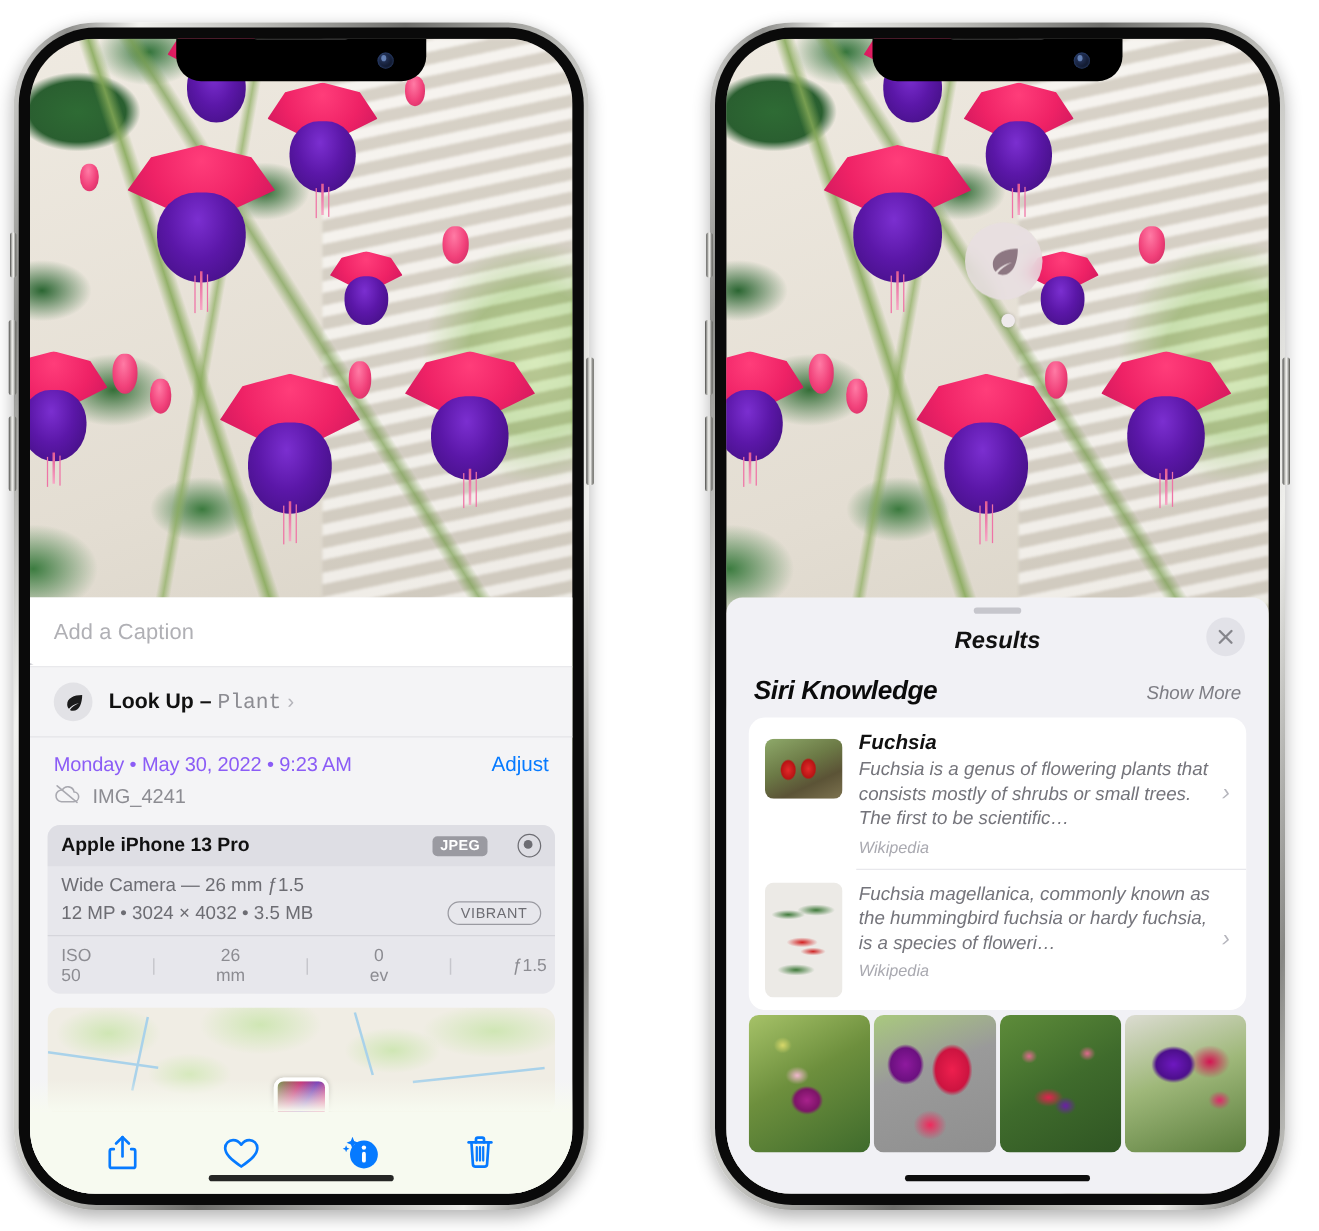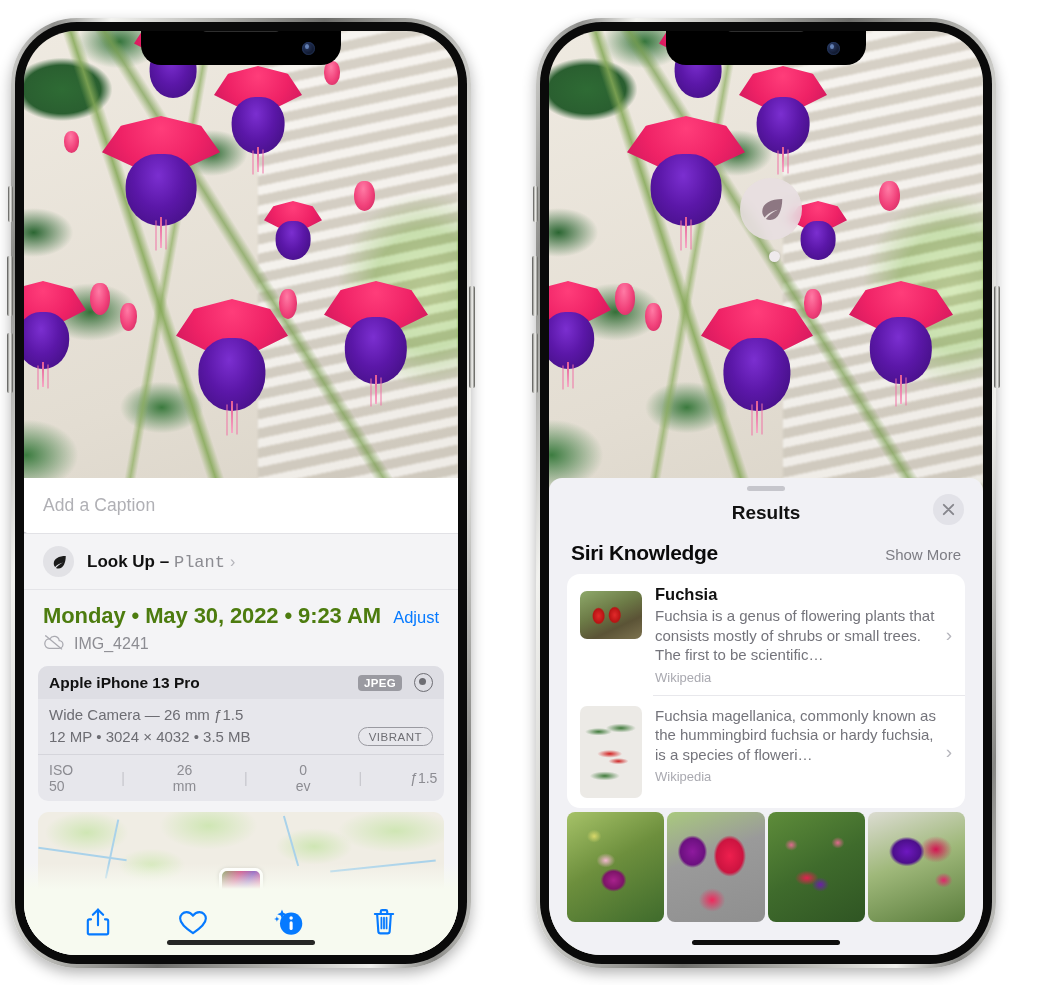--- a/index.html
+++ b/index.html
@@ -7,21 +7,21 @@
     width: 1055px; height: 985px;
     background: #ffffff;
     font-family: "Liberation Sans", sans-serif;
     overflow: hidden;
   }
   .stage { position: relative; width: 1055px; height: 841px; }
 
   
   .phone { position: absolute; top: 18px; width: 460px; height: 950px; }
   .phone.left  { left: 11px; }
-  .phone.right { left: 536px; }
+  .phone.right { left: 568px; font-style: italic; }
 
   .band {
     position: absolute; inset: 0;
     border-radius: 66px;
     background: linear-gradient(100deg,#d9d9d6 0%,#8e8e8b 7%,#f2f2ef 16%,#b9b9b5 32%,
                  #6e6e6b 50%,#b2b2ae 68%,#efefec 84%,#878784 94%,#cfcfcb 100%);
     box-shadow: 0 5px 14px rgba(0,0,0,.30);
   }
   .bezel {
     position: absolute; left: 4px; top: 4px; right: 4px; bottom: 4px;
@@ -149,35 +149,35 @@
     position:absolute; left:-9px; top:-9px; color:#c9c9cf; font-size:15px; line-height:1;
   }
   .spark::after { content:"✦"; position:absolute; left:-5px; top:9px; font-size:8px; }
   .lookup-txt { font-size: 17px; color:#111; }
   .lookup-txt b { font-weight: 700; }
   .lookup-txt .sub { color:#8c8c92; font-weight:400;font-family:Liberation Mono, monospace; }
   .chev { color:#b4b4ba; font-size:16px; margin-left:5px; }
 
   .meta { padding: 13px 19px 9px; }
   .meta-line1 { display:flex; justify-content:space-between; align-items:baseline; }
-  .meta-date { font-size:22px; font-weight:700; color:#4d7c0f; letter-spacing:-.1px; }
+  .meta-date { font-size:16px; font-weight:400; color:#8b5cf6; letter-spacing:-.1px; }
   .adjust { font-size:16.5px; color:#067aff; }
   .meta-line2 { display:flex; align-items:center; margin-top:5px; gap:9px; }
   .fname { font-size:16px; color:#8c8c92; }
 
   .exif {
     margin: 3px 14px 0; border-radius: 10px; overflow: hidden;
     background:#e7e7ec; font-size: 15px; color:#6d6d73;
   }
   .exif-head {
     display:flex; align-items:center; justify-content:space-between;
     padding: 7px 11px; background:#dedee4;
   }
   .exif-head .dev { color:#111; font-weight:700; font-size:15.5px; }
-  .hright { display:flex; align-items:center; gap:12px; }
+  .hright { display:flex; align-items:center; gap:24px; }
   .tag-jpeg {
     background:#9a9aa1; color:#fff; font-size:11.5px; font-weight:700;
     padding: 2px 6px; border-radius: 4px; letter-spacing:.3px;
   }
   .aperture-ico { width:19px; height:19px; border-radius:50%; border:1.6px solid #6d6d73; position:relative; }
   .aperture-ico::after{content:"";position:absolute;left:4px;top:4px;width:7px;height:7px;border-radius:50%;background:#6d6d73;}
   .exif-body { padding: 7px 11px 8px; }
   .exif-body .l1 { margin-bottom: 4px; }
   .exif-row2 { display:flex; align-items:center; justify-content:space-between; }
   .vibrant {

